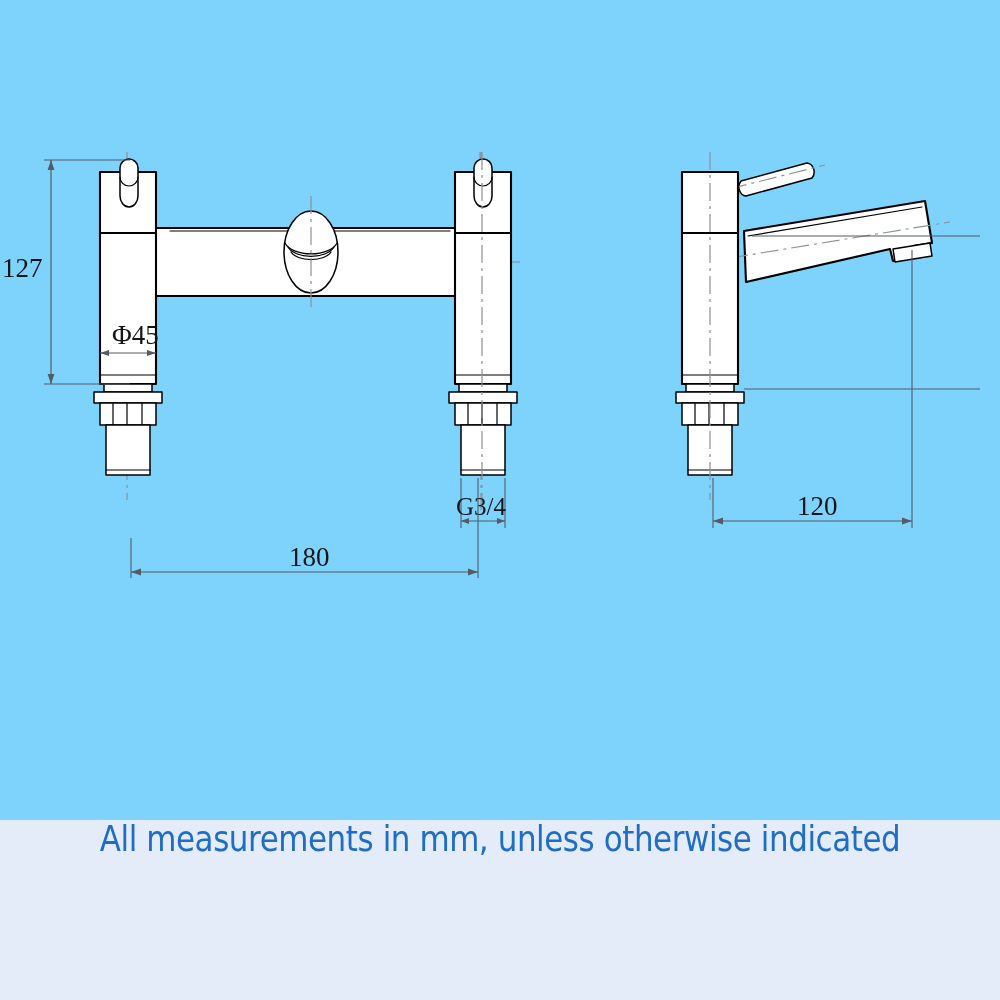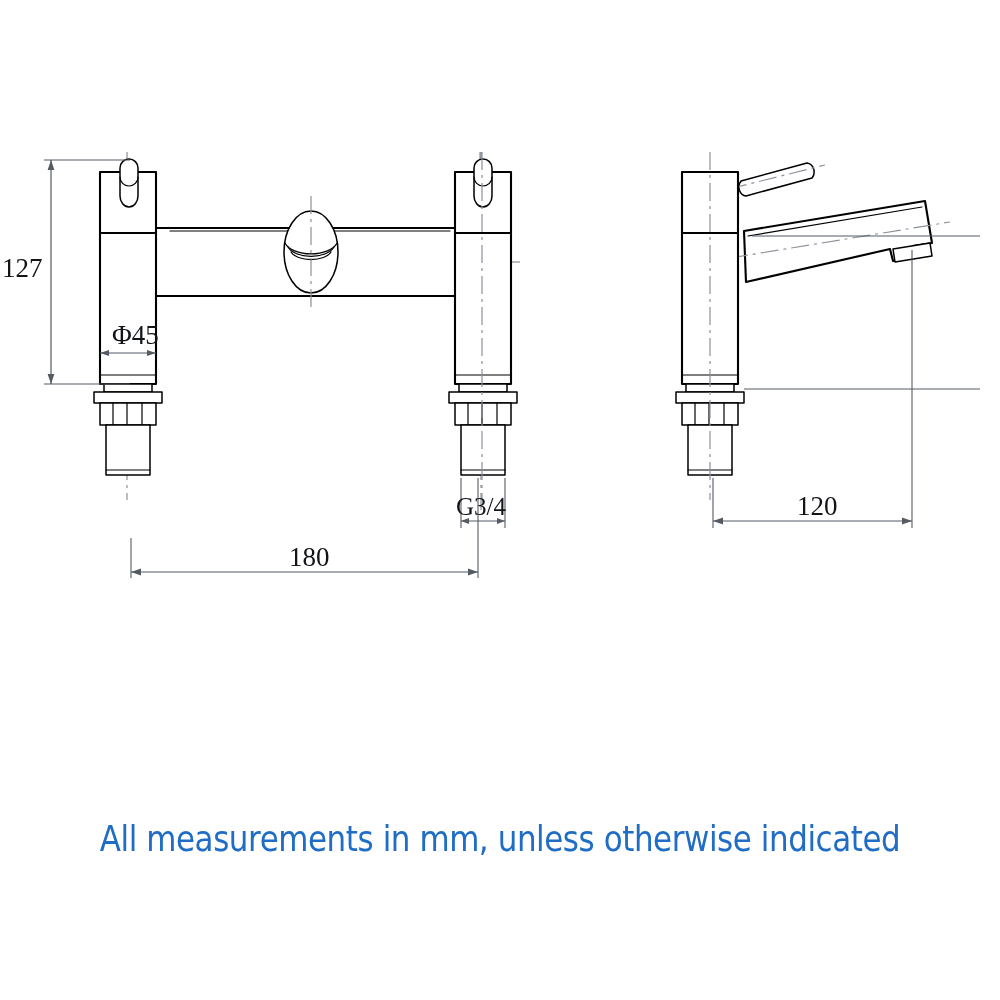--- a/index.html
+++ b/index.html
@@ -9,22 +9,22 @@
   body {
     width: 1000px;
     height: 1000px;
     background: #e3ecf8;
     font-family: "Liberation Serif", serif;
     overflow: hidden;
   }
   #stage {
     position: relative;
     width: 1000px;
-    height: 1000px;
-    background: #ffffff;
+    height: 820px;
+    background: #7dd3fc;
   }
   svg.drawing {
     position: absolute;
     left: 0;
     top: 0;
     width: 1000px;
     height: 1000px;
     display: block;
   }
   .caption {

